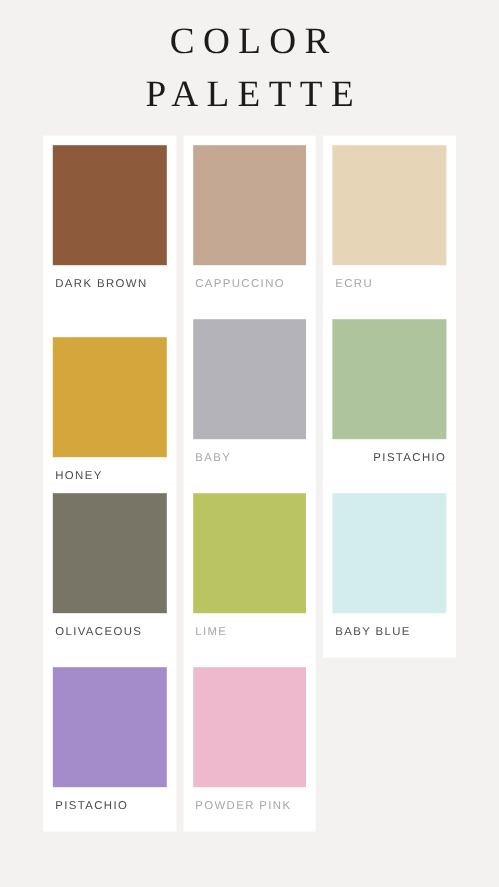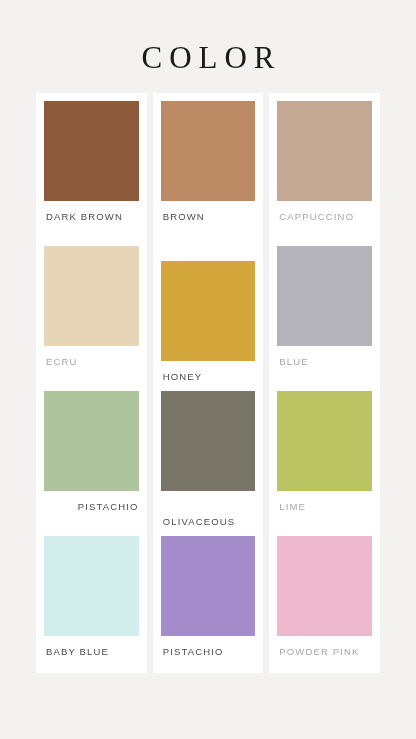--- a/index.html
+++ b/index.html
@@ -13,21 +13,21 @@
     font-family: "Liberation Sans", sans-serif;
     overflow: hidden;
   }
   .page {
     position: relative;
     width: 416px;
     height: 739px;
     box-sizing: border-box;
   }
   .title-block {
-    padding-top: 36px;
+    padding-top: 12px;
     text-align: center;
     user-select: none;
   }
   .title-line {
     font-family: "Liberation Serif", "DejaVu Serif", serif;
     font-size: 31px;
     line-height: 44px;
     letter-spacing: 7px;
     color: #1b1b1b;
     text-indent: 7px;
@@ -67,60 +67,57 @@
     color: #a9a6a4;
   }
 </style>
 </head>
 <body style="background-color: rgb(243, 242, 241);">
 
 <div class="page">
 
   <div class="title-block">
     <div class="title-line">COLOR</div>
+    <div class="title-line">PALETTE</div>
   </div>
 
   <div class="grid">
 
     <div class="card" style="background-color: rgb(255, 255, 255);">
       <div class="swatch" style="background-color: rgb(141, 90, 60);"></div>
       <div class="label">DARK BROWN</div>
     </div>
 
-    <div class="card" style="background-color: rgb(255, 255, 255);">
-      <div class="swatch" style="background-color: rgb(189, 138, 102);"></div>
-      <div class="label">BROWN</div>
-    </div>
 
     <div class="card" style="background-color: rgb(255, 255, 255);">
       <div class="swatch" style="background-color: rgb(196, 168, 148);"></div>
       <div class="label light">CAPPUCCINO</div>
     </div>
 
     <div class="card" style="background-color: rgb(255, 255, 255);">
       <div class="swatch" style="background-color: rgb(231, 213, 184);"></div>
       <div class="label light">ECRU</div>
     </div>
 
     <div class="card" style="background-color: rgb(255, 255, 255); justify-content: flex-end;">
       <div class="swatch" style="background-color: rgb(212, 167, 60);"></div>
       <div class="label">HONEY</div>
     </div>
 
     <div class="card" style="background-color: rgb(255, 255, 255);">
       <div class="swatch" style="background-color: rgb(180, 179, 185);"></div>
-      <div class="label light">BLUE</div>
+      <div class="label light">BABY</div>
     </div>
 
     <div class="card" style="background-color: rgb(255, 255, 255); align-items: flex-end;">
       <div class="swatch" style="background-color: rgb(174, 196, 156);"></div>
       <div class="label">PISTACHIO</div>
     </div>
 
-    <div class="card" style="background-color: rgb(255, 255, 255); justify-content: space-between;">
+    <div class="card" style="background-color: rgb(255, 255, 255);">
       <div class="swatch" style="background-color: rgb(120, 117, 102);"></div>
       <div class="label">OLIVACEOUS</div>
     </div>
 
     <div class="card" style="background-color: rgb(255, 255, 255);">
       <div class="swatch" style="background-color: rgb(187, 196, 99);"></div>
       <div class="label light">LIME</div>
     </div>
 
     <div class="card" style="background-color: rgb(255, 255, 255);">

